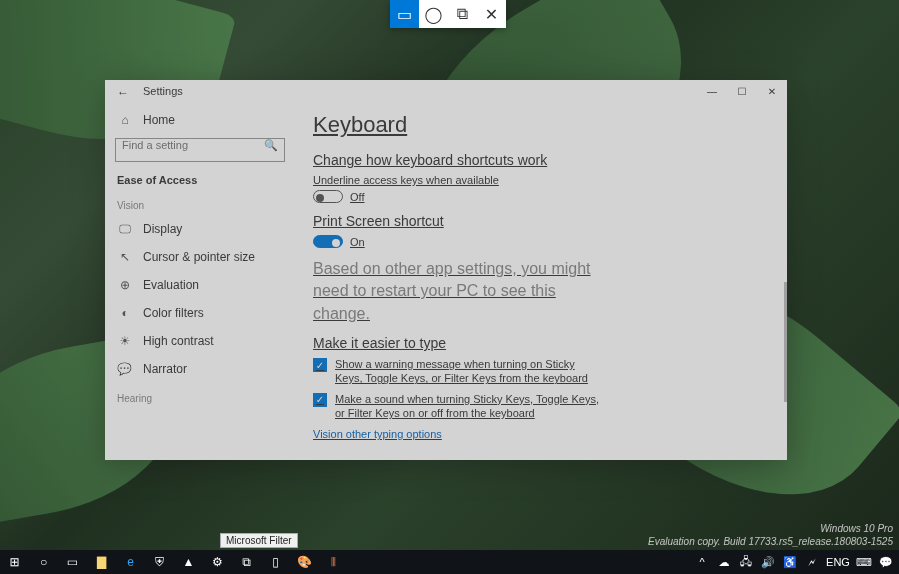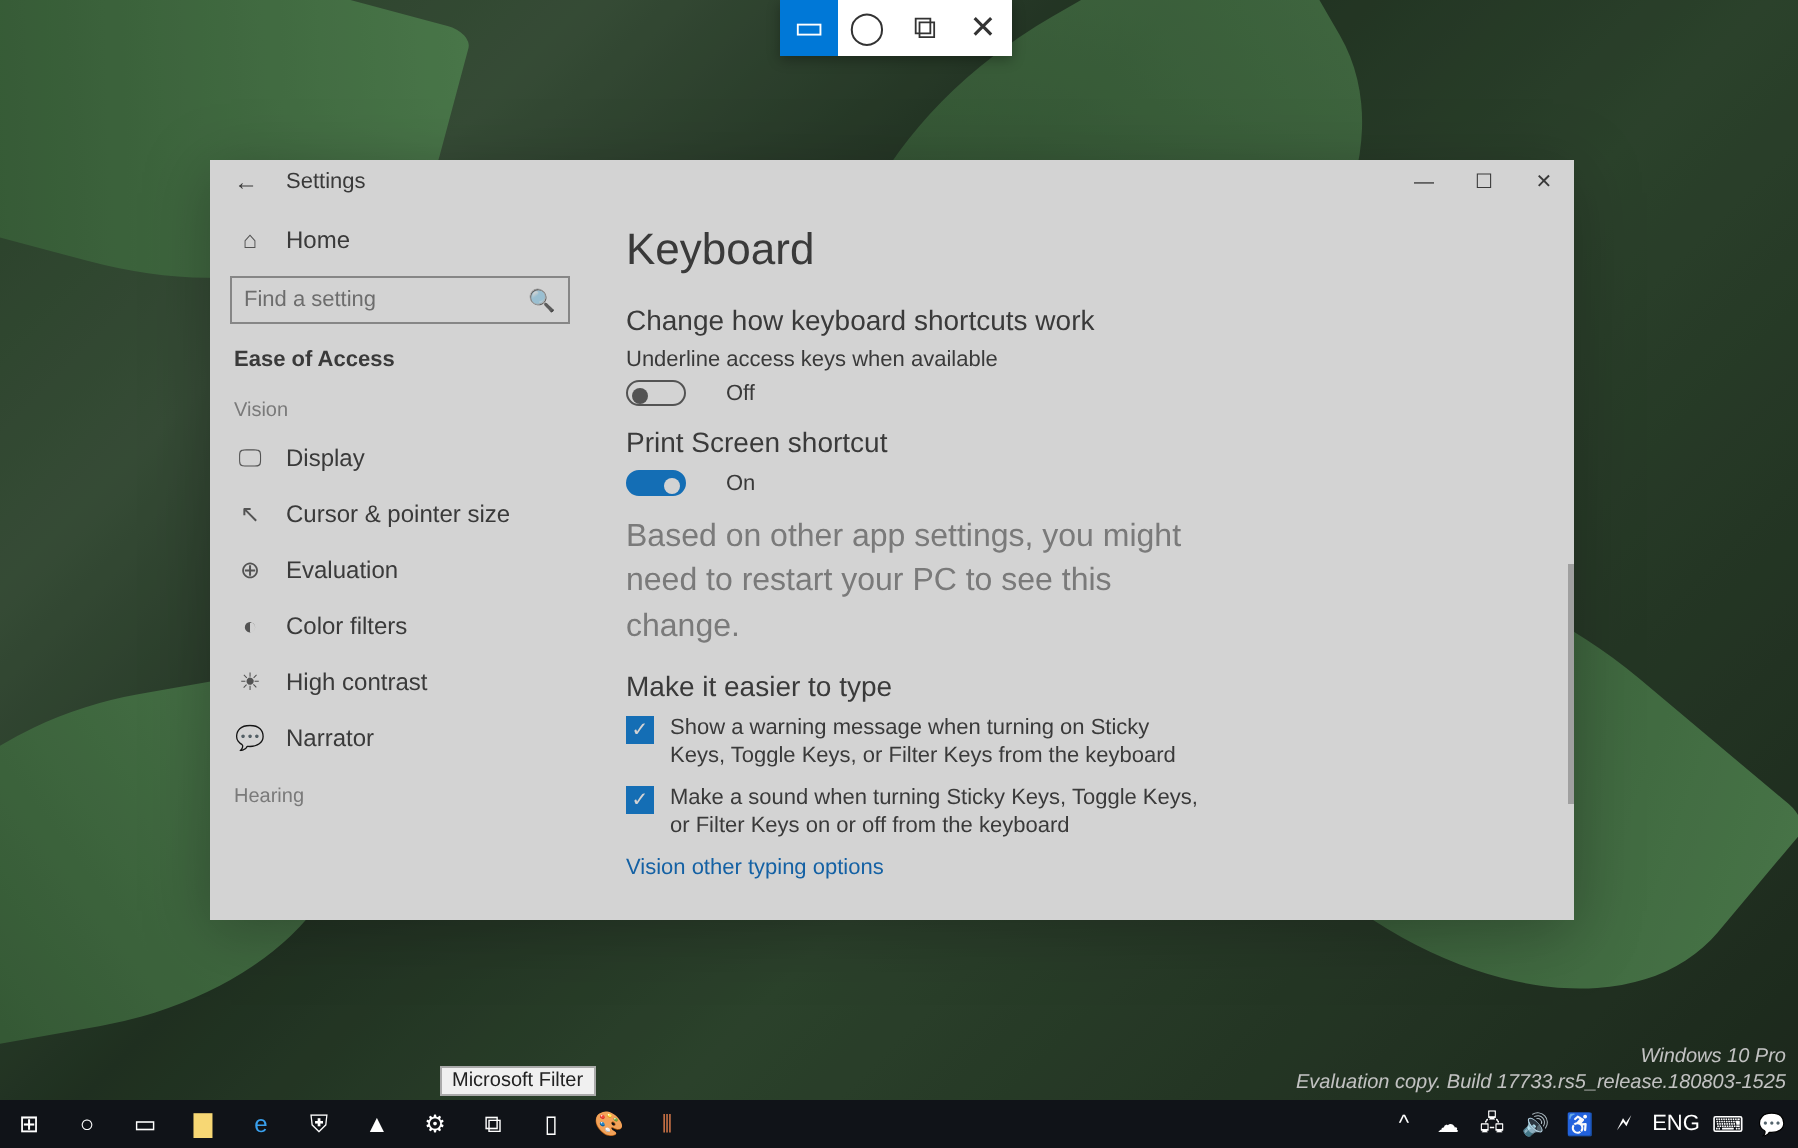--- a/index.html
+++ b/index.html
@@ -22,31 +22,31 @@
   .titlebar .back { width: 24px; text-align: center; cursor: pointer; color: #333; font-size: 12px; }
   .titlebar .title { font-size: 11px; color: #333; margin-left: 8px; }
   .winctrls { position: absolute; right: 0; top: 0; display: flex; }
   .winctrls div { width: 30px; height: 22px; display: flex; align-items: center; justify-content: center; font-size: 10px; color: #333; cursor: pointer; }
   .body { flex: 1; display: flex; overflow: hidden; }
 
   
   .sidebar { width: 190px; background: #fff; padding: 4px 0; overflow: hidden; }
   .side-row { display: flex; align-items: center; height: 28px; padding: 0 12px; font-size: 12px; color: #333; cursor: pointer; gap: 10px; }
   .side-row .ico { width: 16px; text-align: center; font-size: 12px; color: #555; }
-  .search-box { margin: 4px 10px; height: 24px; border: 1px solid #999; display: flex; align-items: center; padding: 0 6px; font-size: 11px; color: #777; justify-content: space-between; cursor: text; }
+  .search-box { margin: 4px 10px; height: 24px; border: 1px solid #999; display: flex; align-items: flex-start; padding: 0 6px; font-size: 11px; color: #777; justify-content: space-between; cursor: text; }
   .side-header { font-size: 11px; font-weight: 600; color: #333; padding: 8px 12px 4px; }
   .side-group { font-size: 10px; color: #888; padding: 10px 12px 4px; }
 
   
-  .content { flex: 1; padding: 10px 18px; overflow-y: auto; font-size: 12px; color: #333; position: relative; }
+  .content { flex: 1; padding: 10px 18px; overflow-y: auto; font-size: 12px; color: #333; position: relative; text-decoration: underline; }
   .content h1 { font-size: 22px; font-weight: 400; margin-bottom: 14px; }
   .content h2 { font-size: 14px; font-weight: 400; margin: 10px 0 6px; }
   .content .lbl { font-size: 11px; color: #333; margin-bottom: 4px; }
   .content .sub { font-size: 16px; color: #888; margin: 6px 0; max-width: 280px; line-height: 1.4; }
-  .toggle-row { display: flex; align-items: center; gap: 20px; margin-bottom: 10px; }
+  .toggle-row { display: flex; align-items: center; gap: 7px; margin-bottom: 10px; }
   .toggle { width: 30px; height: 13px; border-radius: 8px; position: relative; cursor: pointer; }
   .toggle .knob { position: absolute; width: 8px; height: 8px; border-radius: 50%; top: 2.5px; background: #fff; }
   .toggle.off { background: #fff; border: 1px solid #555; }
   .toggle.off .knob { left: 2px; background: #555; }
   .toggle.on { background: #0078d7; border: 1px solid #0078d7; }
   .toggle.on .knob { right: 2px; }
   .toggle-state { font-size: 11px; }
   .check-row { display: flex; gap: 8px; margin-bottom: 6px; max-width: 290px; }
   .chk { width: 14px; height: 14px; background: #0078d7; color: #fff; font-size: 10px; display: flex; align-items: center; justify-content: center; flex-shrink: 0; margin-top: 1px; cursor: pointer; }
   .check-row .txt { font-size: 11px; line-height: 1.3; }

